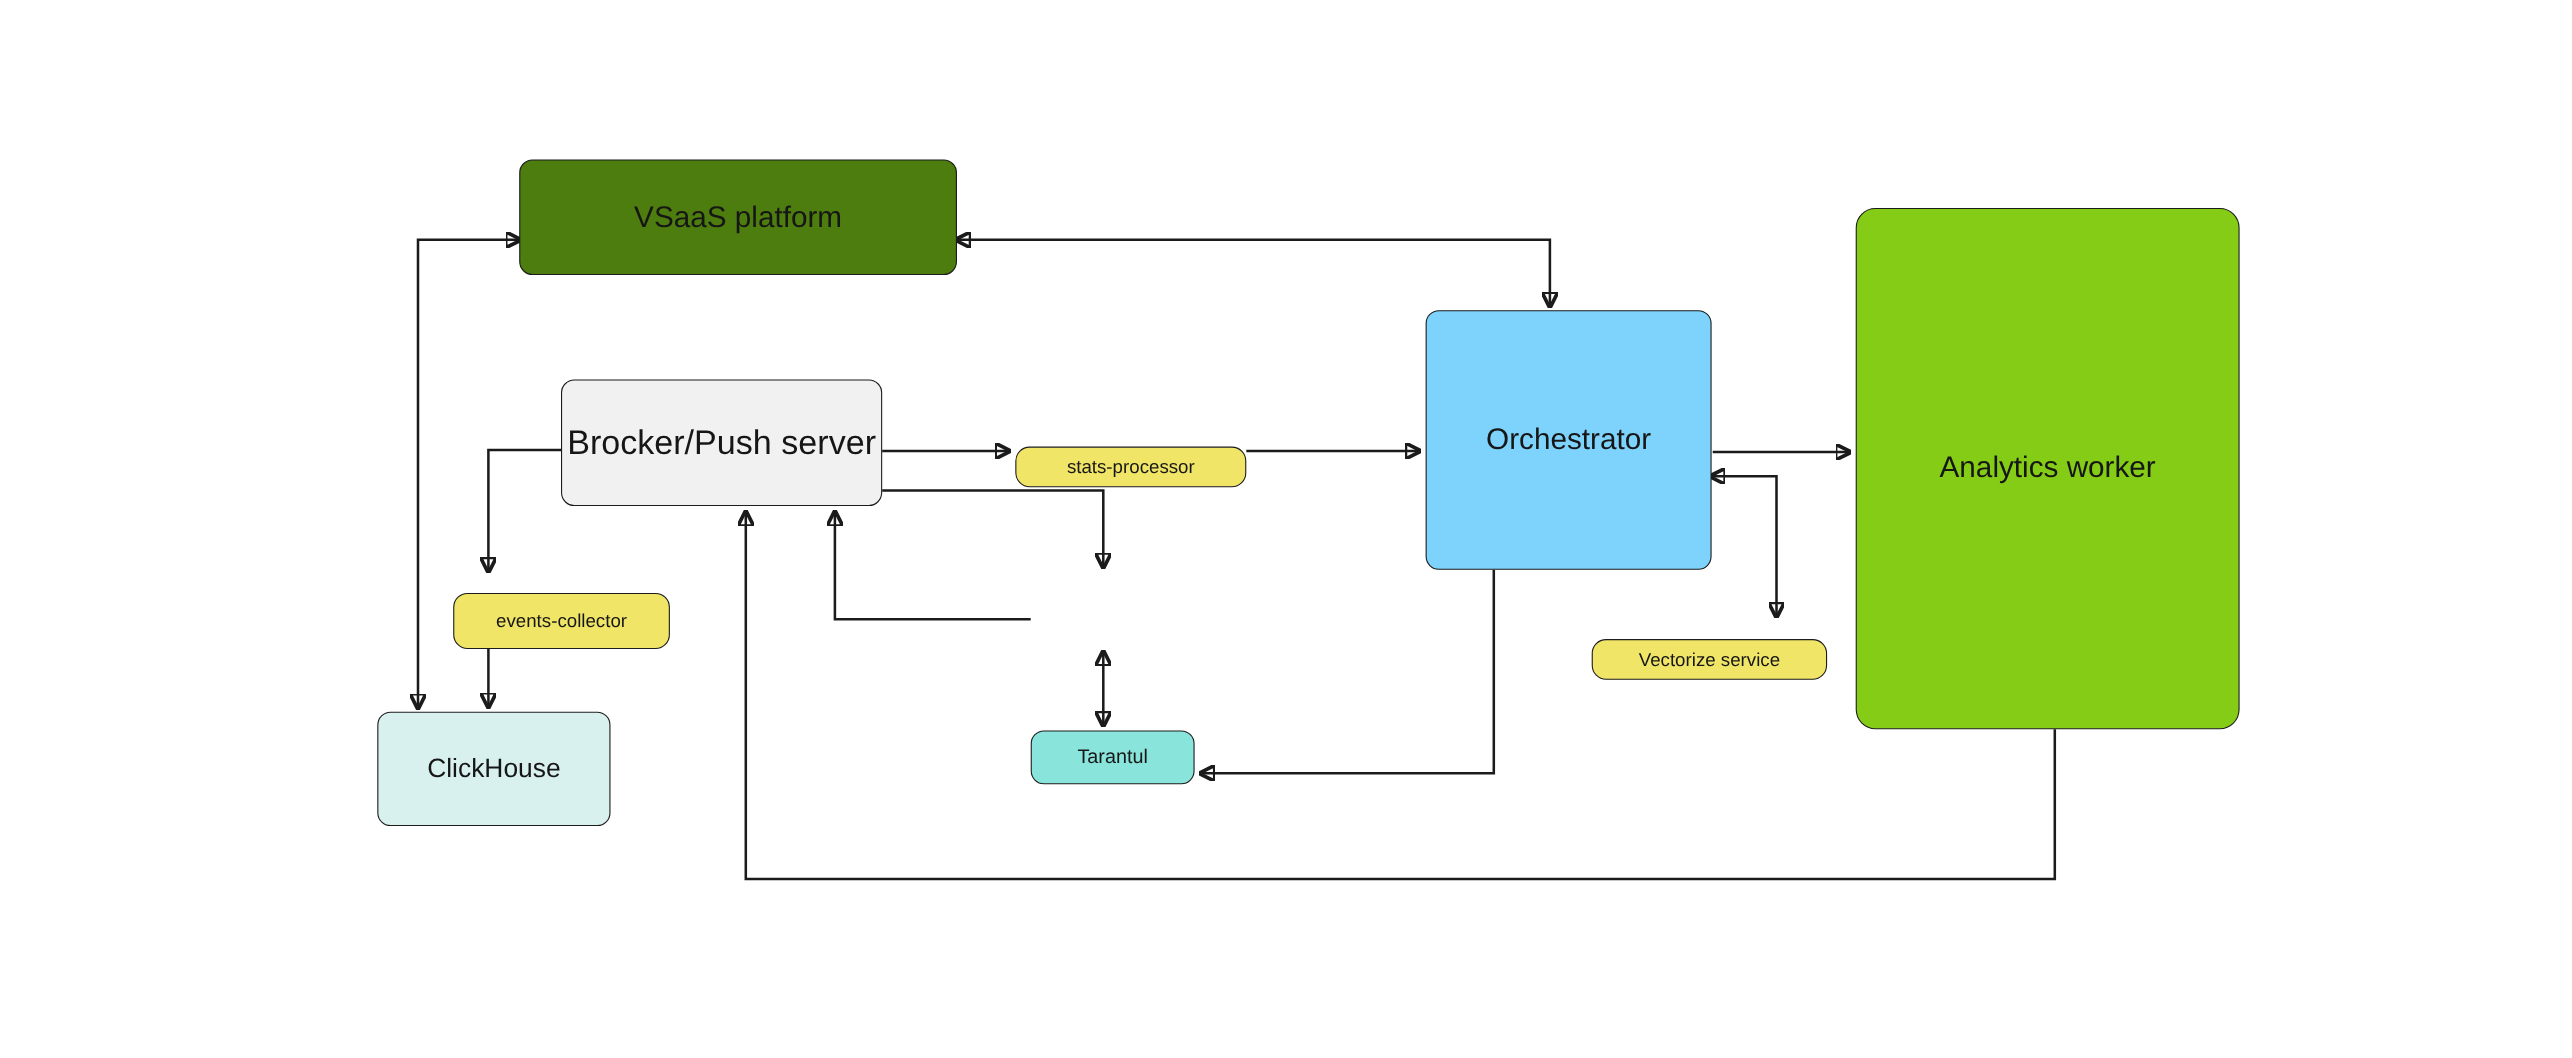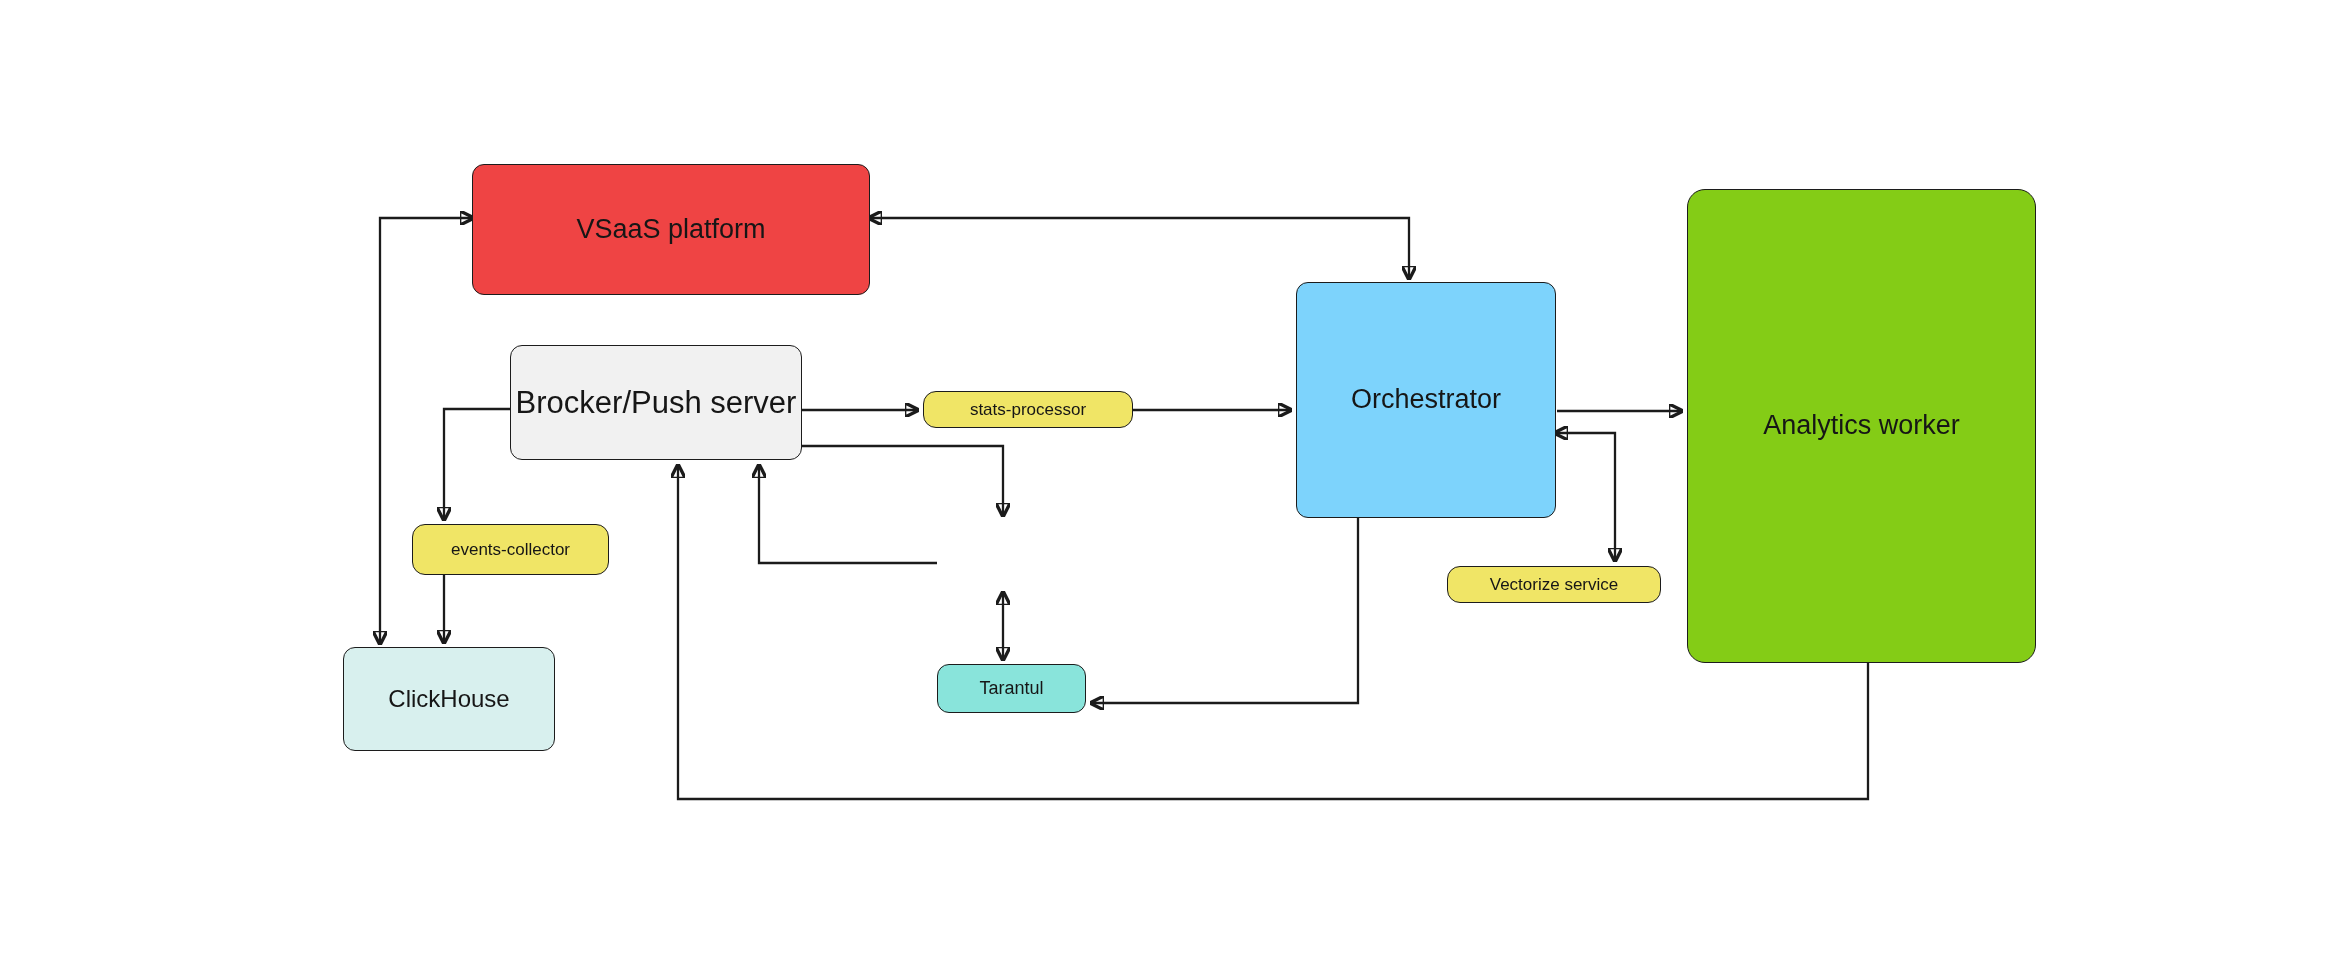--- a/index.html
+++ b/index.html
@@ -19,21 +19,21 @@
     border-radius:12px;
     display:flex;align-items:center;justify-content:center;
     text-align:center;
     color:#161616;
     line-height:1.15;
   }
   .node.xl{font-size:31px;}
   .node.lg{font-size:27px;}
   .node.md{font-size:24px;}
   .node.sm{font-size:18px;}
-  .node.xs{font-size:17px;}
+  .node.xs{font-size:17px;margin-top:15px;}
   .node.pill{border-radius:13px;}
   .node.round18{border-radius:18px;}
 </style>
 </head>
 <body>
 
 <div class="canvas">
 
   <svg class="edges" width="2338" height="962" viewBox="0 0 2338 962" xmlns="http://www.w3.org/2000/svg">
     <defs>
@@ -50,21 +50,21 @@
     <path d="M 1133 410 H 1290" marker-end="url(#arrow)"></path>
     <path d="M 802 446 H 1003 V 515" marker-end="url(#arrow)"></path>
     <path d="M 937 563 H 759 V 466" marker-end="url(#arrow)"></path>
     <path d="M 1003 593 V 659" marker-start="url(#arrow)" marker-end="url(#arrow)"></path>
     <path d="M 1358 518 V 703 H 1092" marker-end="url(#arrow)"></path>
     <path d="M 1557 411 H 1681" marker-end="url(#arrow)"></path>
     <path d="M 1556 433 H 1615 V 560" marker-start="url(#arrow)" marker-end="url(#arrow)"></path>
     <path d="M 1868 663 V 799 H 678 V 466" marker-end="url(#arrow)"></path>
   </svg>
 
-  <div class="node lg" style="left: 472px; top: 164px; width: 398px; height: 131px; background-color: #ef4444;">
+  <div class="node lg" style="left: 472px; top: 145px; width: 398px; height: 105px; background-color: #4d7c0f;">
     <span>VSaaS platform</span>
   </div>
 
   <div class="node xl" style="left: 510px; top: 345px; width: 292px; height: 115px; background-color: rgb(241, 241, 241);">
     <span>Brocker/Push server</span>
   </div>
 
   <div class="node xs pill" style="left: 923px; top: 391px; width: 210px; height: 37px; background-color: rgb(240, 229, 102);">
     <span>stats-processor</span>
   </div>

